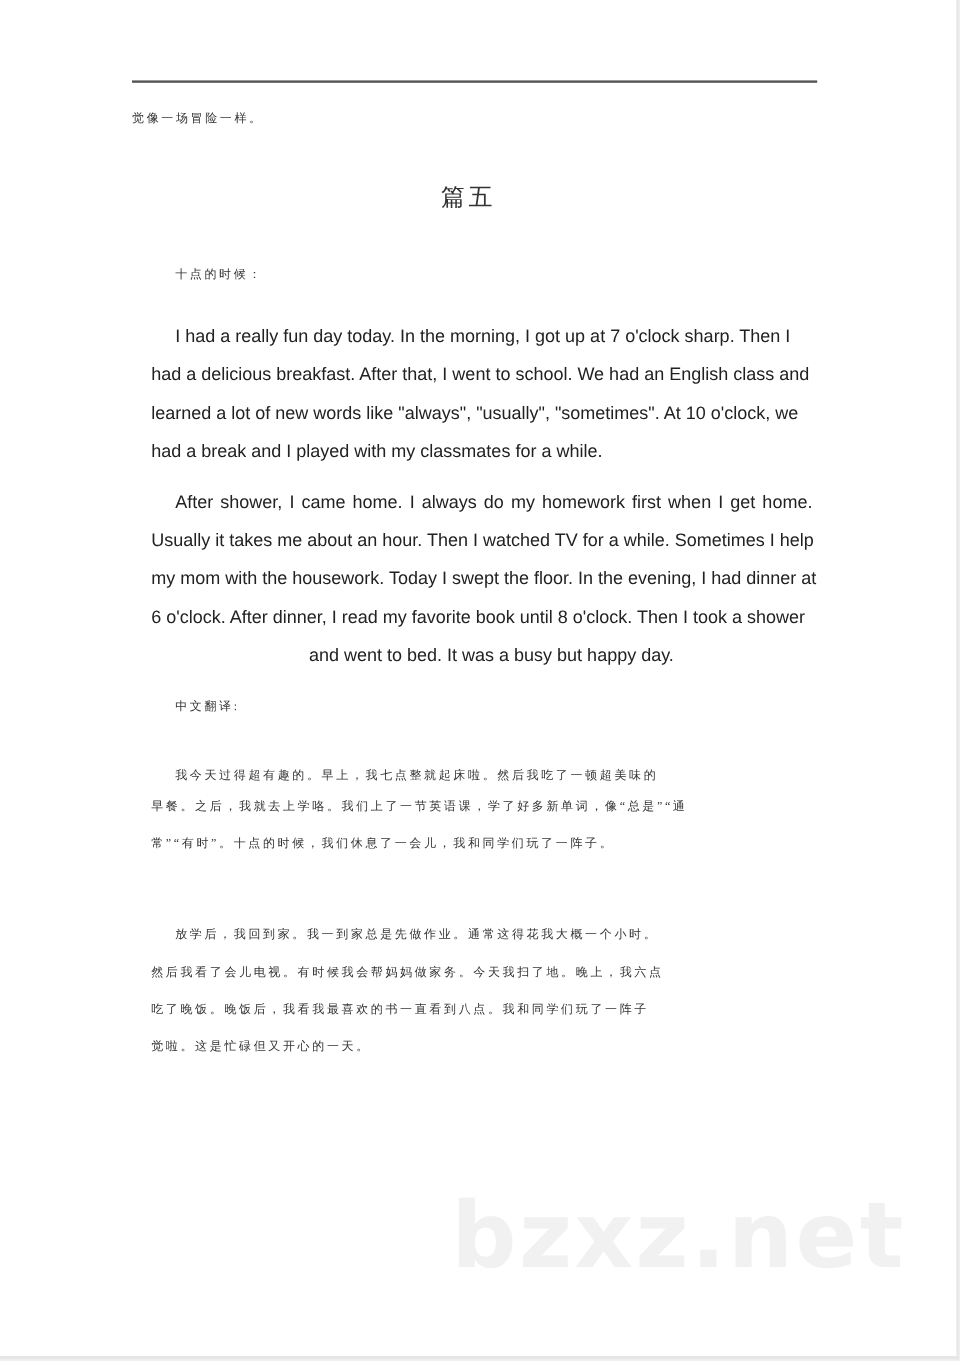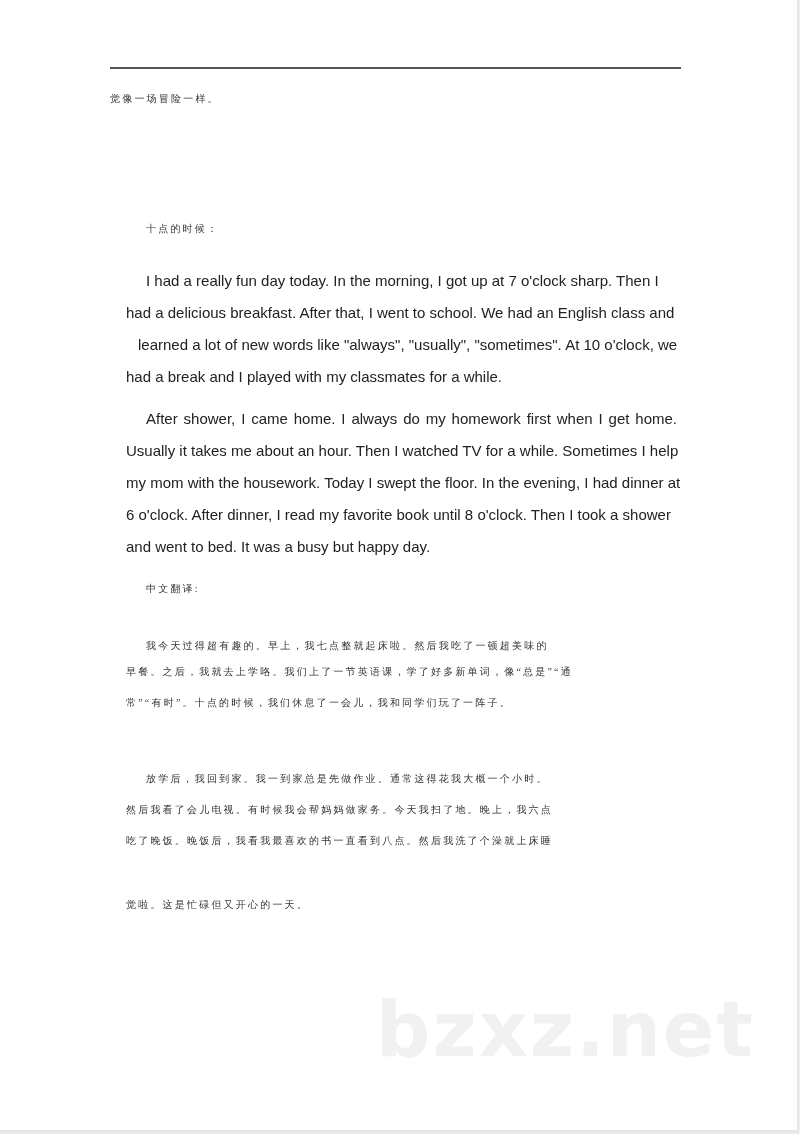--- a/index.html
+++ b/index.html
@@ -88,48 +88,49 @@
   </style>
 </head>
 <body>
 
 <div class="page">
 
   <div class="header-rule"></div>
 
   <div class="line cjk continuation">觉像一场冒险一样。</div>
 
+  <div class="line title">篇五</div>
 
   <div class="line cjk label" style="top:222px;">十点的时候：</div>
 
   <div class="para en" style="top:272px;">
     <div class="ln" style="top:0;left:36px;width:531px;">I had a really fun day today. In the morning, I got up at 7 o'clock sharp. Then I</div>
     <div class="ln" style="top:32px;">had a delicious breakfast. After that, I went to school. We had an English class and</div>
-    <div class="ln" style="top:64px;margin-left:12px;">learned a lot of new words like "always", "usually", "sometimes". At 10 o'clock, we</div>
+    <div class="ln" style="top:64px;">learned a lot of new words like "always", "usually", "sometimes". At 10 o'clock, we</div>
     <div class="ln" style="top:96px;">had a break and I played with my classmates for a while.</div>
   </div>
 
   <div class="para en" style="top:410px;">
     <div class="ln just" style="top:0;left:36px;width:531px;">After shower, I came home. I always do my homework first when I get home.</div>
     <div class="ln" style="top:32px;">Usually it takes me about an hour. Then I watched TV for a while. Sometimes I help</div>
     <div class="ln" style="top:64px;">my mom with the housework. Today I swept the floor. In the evening, I had dinner at</div>
     <div class="ln" style="top:96px;">6 o'clock. After dinner, I read my favorite book until 8 o'clock. Then I took a shower</div>
-    <div class="ln" style="top:128px;">and went to bed. It was a busy but happy day.</div>
+    <div class="ln" style="top:128px;text-align:center;">and went to bed. It was a busy but happy day.</div>
   </div>
 
   <div class="line cjk label" style="top:582px;">中文翻译:</div>
 
   <div class="para cjk" style="top:634px;">
     <div class="ln" style="top:5px;left:36px;width:531px;">我今天过得超有趣的。早上，我七点整就起床啦。然后我吃了一顿超美味的</div>
     <div class="ln" style="top:31px;">早餐。之后，我就去上学咯。我们上了一节英语课，学了好多新单词，像“总是”“通</div>
     <div class="ln" style="top:62px;">常”“有时”。十点的时候，我们休息了一会儿，我和同学们玩了一阵子。</div>
   </div>
 
   <div class="para cjk" style="top:772px;">
     <div class="ln" style="top:0;left:36px;width:531px;">放学后，我回到家。我一到家总是先做作业。通常这得花我大概一个小时。</div>
     <div class="ln" style="top:31px;">然后我看了会儿电视。有时候我会帮妈妈做家务。今天我扫了地。晚上，我六点</div>
-    <div class="ln" style="top:62px;">吃了晚饭。晚饭后，我看我最喜欢的书一直看到八点。然后我洗了个澡就上床睡</div>
-    <div class="ln" style="top:93px;margin-top:33px;">觉啦。这是忙碌但又开心的一天。</div>
+    <div class="ln" style="top:62px;">吃了晚饭。晚饭后，我看我最喜欢的书一直看到八点。我和同学们玩了一阵子</div>
+    <div class="ln" style="top:93px;">觉啦。这是忙碌但又开心的一天。</div>
   </div>
 
   <div class="watermark">bzxz.net</div>
 
 </div>
 
 </body></html>

